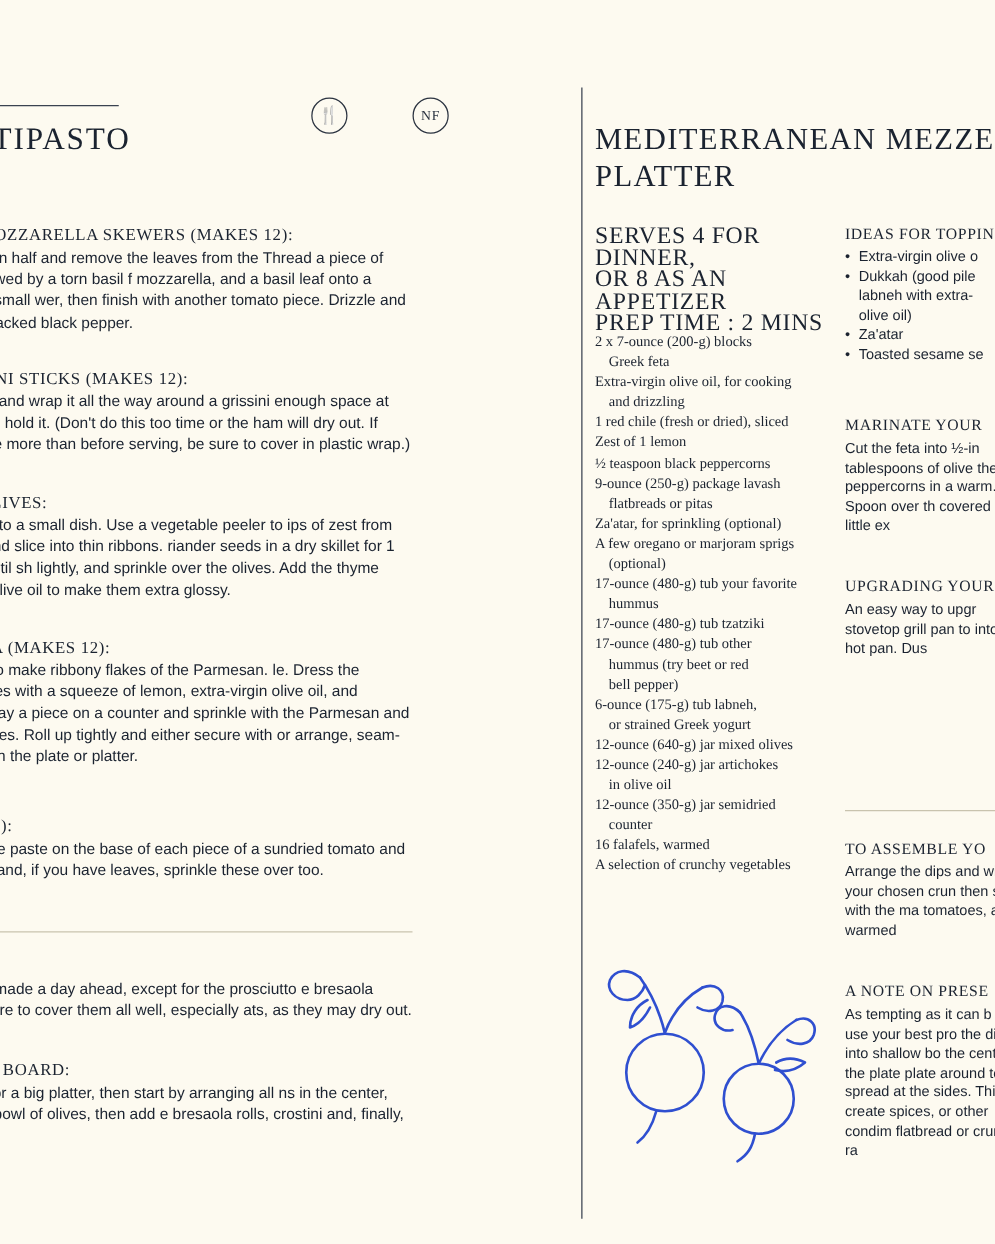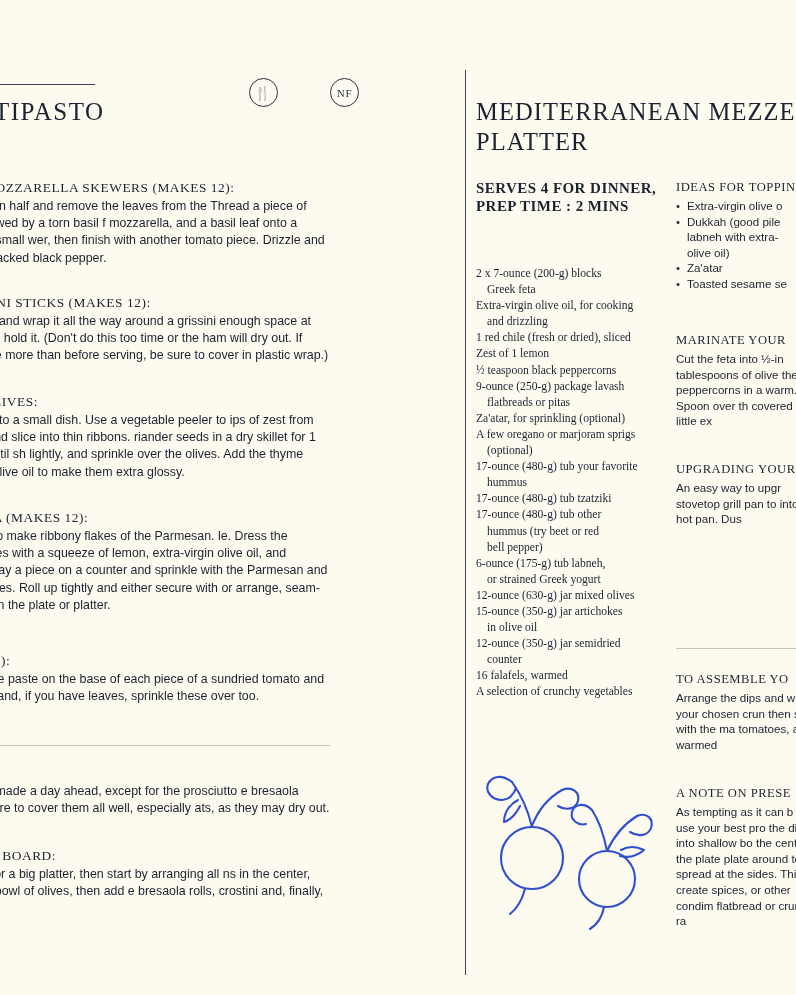--- a/index.html
+++ b/index.html
@@ -112,24 +112,23 @@
     line-height: 30px;
     letter-spacing: 0.045em;
     color: #1b2330;
   }
 
   #serves-block {
     position: absolute;
     left: 2px; top: 180px;
     width: 190px;
     font-family: "Liberation Serif", serif;
-    font-size: 15px;
+    font-size: 19px;
     line-height: 17.5px;
     letter-spacing: 0.03em;
-    font-weight: bold;
   }
 
   #ingredients {
     position: absolute;
     left: 2px; top: 266px;
     width: 182px;
     font-size: 11.6px;
     line-height: 15.6px;
     color: #1b2330;
   }
@@ -237,20 +236,21 @@
   </div>
 
   <div id="spine"></div>
 
   <div id="right-page">
 
     <div id="right-title" class="serif-head">MEDITERRANEAN MEZZE PLATTER</div>
 
     <div id="serves-block">
       <div>SERVES 4 FOR DINNER,</div>
+      <div>OR 8 AS AN APPETIZER</div>
       <div>PREP TIME : 2 MINS</div>
     </div>
 
     <div id="ingredients">
       <p class="ing">2 x 7-ounce (200-g) blocks</p>
       <p class="ing sub">Greek feta</p>
       <p class="ing">Extra-virgin olive oil, for cooking</p>
       <p class="ing sub">and drizzling</p>
       <p class="ing">1 red chile (fresh or dried), sliced</p>
       <p class="ing">Zest of 1 lemon</p>
@@ -261,22 +261,22 @@
       <p class="ing">A few oregano or marjoram sprigs</p>
       <p class="ing sub">(optional)</p>
       <p class="ing">17-ounce (480-g) tub your favorite</p>
       <p class="ing sub">hummus</p>
       <p class="ing">17-ounce (480-g) tub tzatziki</p>
       <p class="ing">17-ounce (480-g) tub other</p>
       <p class="ing sub">hummus (try beet or red</p>
       <p class="ing sub">bell pepper)</p>
       <p class="ing">6-ounce (175-g) tub labneh,</p>
       <p class="ing sub">or strained Greek yogurt</p>
-      <p class="ing">12-ounce (630-g) jar mixed olives</p>
-      <p class="ing">15-ounce (350-g) jar artichokes</p>
+      <p class="ing">12-ounce (640-g) jar mixed olives</p>
+      <p class="ing">12-ounce (240-g) jar artichokes</p>
       <p class="ing sub">in olive oil</p>
       <p class="ing">12-ounce (350-g) jar semidried</p>
       <p class="ing sub">counter</p>
       <p class="ing">16 falafels, warmed</p>
       <p class="ing">A selection of crunchy vegetables</p>
     </div>
 
     <svg id="doodle" viewBox="0 0 196 180">
       <g fill="none" stroke="#2f4fd0" stroke-width="2.1" stroke-linecap="round" stroke-linejoin="round">
 

